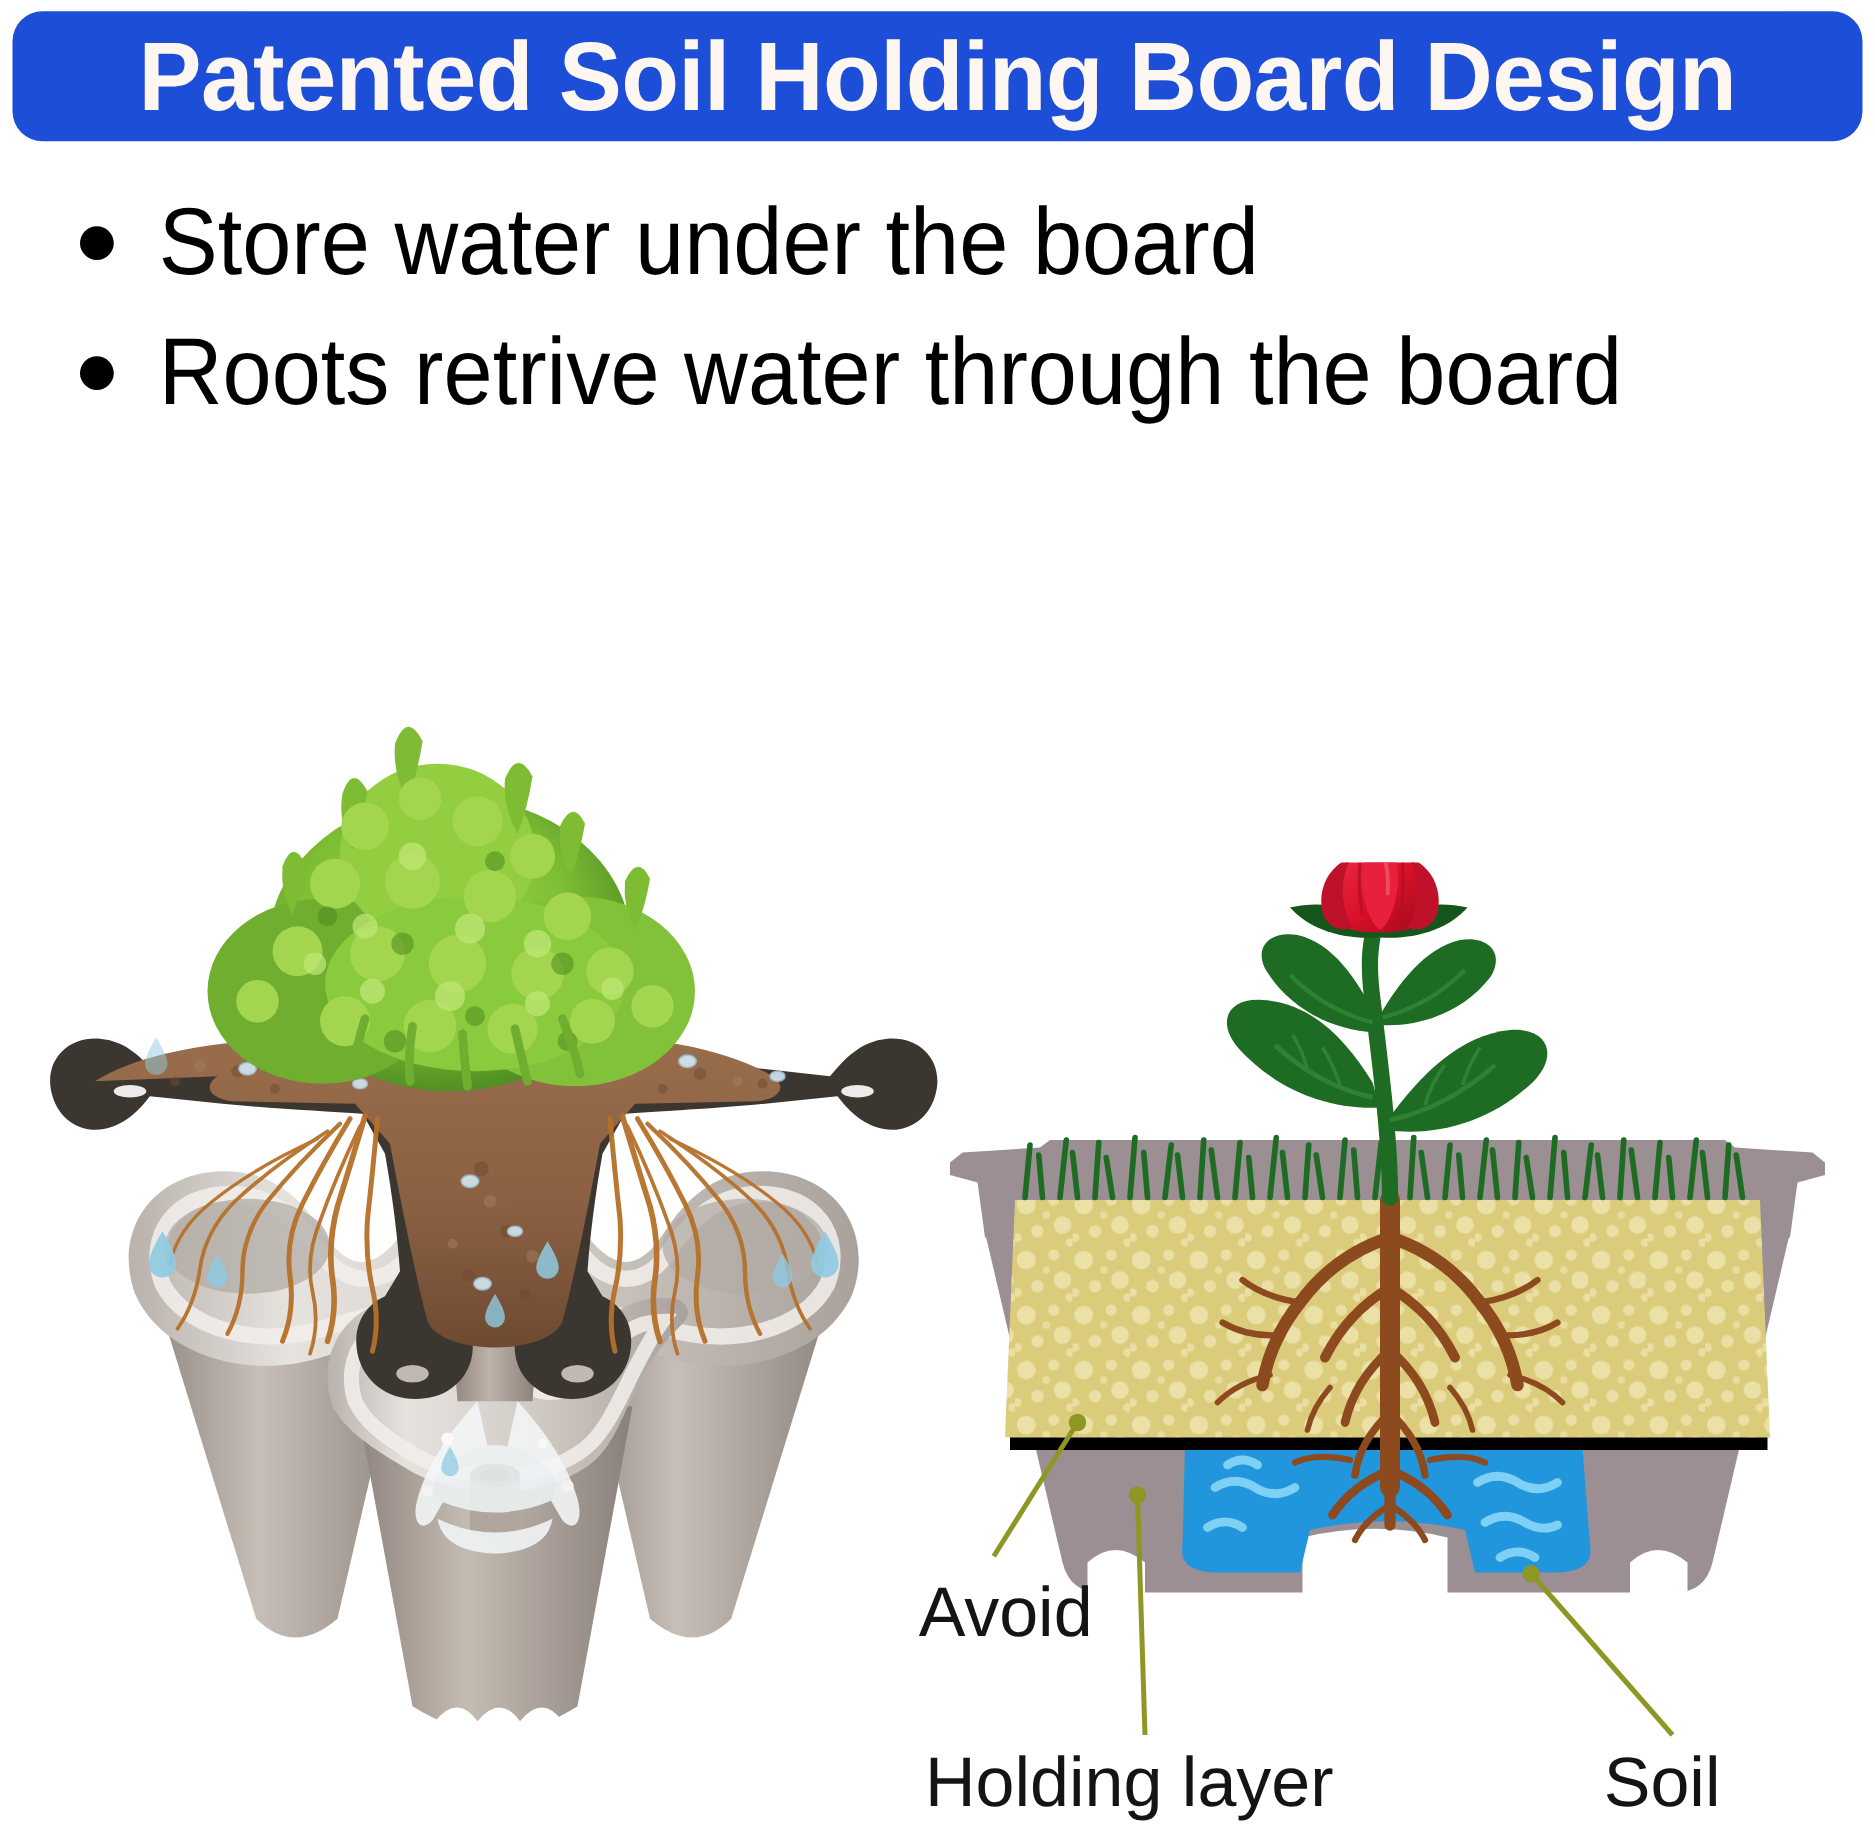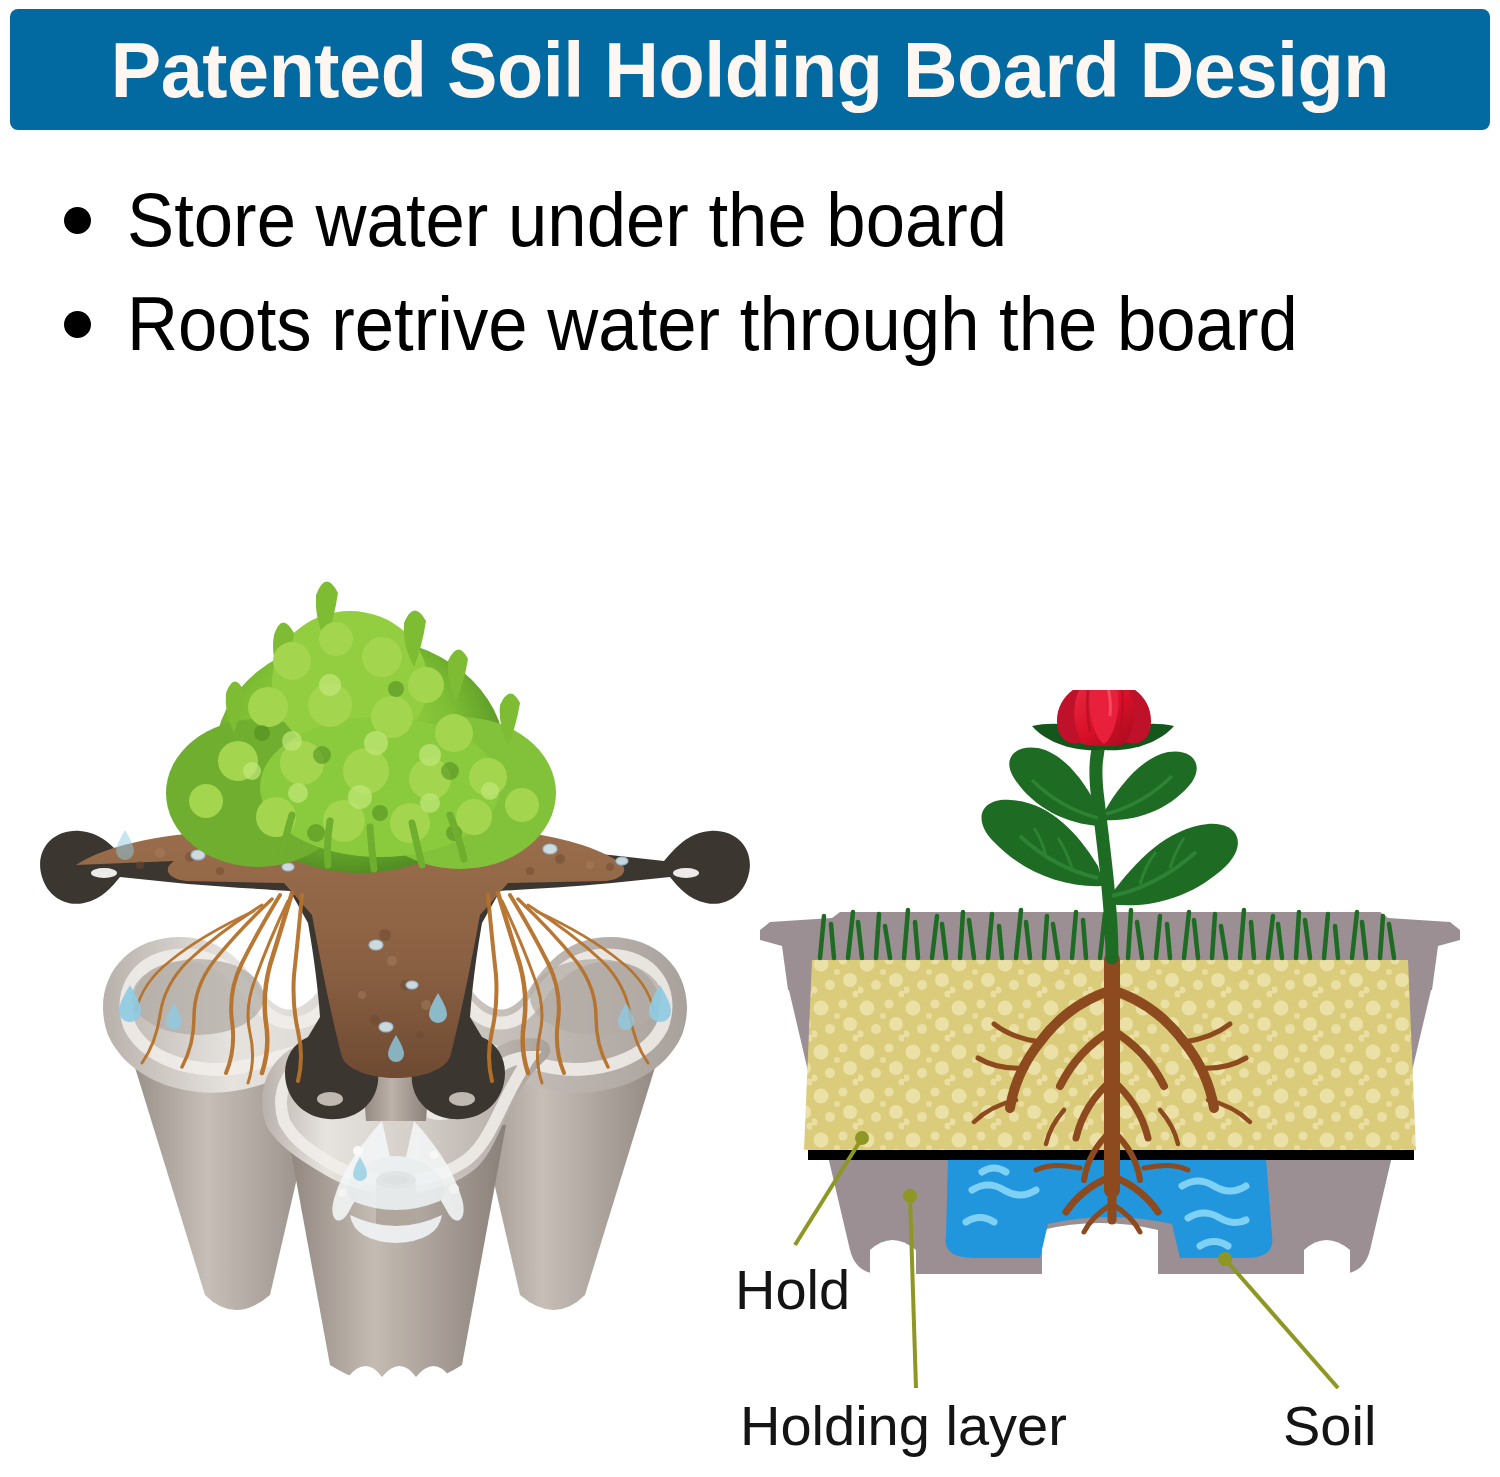--- a/index.html
+++ b/index.html
@@ -15,44 +15,44 @@
     font-family: "Liberation Sans", sans-serif;
     overflow: hidden;
   }
 
   
   #banner {
     position: absolute;
     left: 10px;
     top: 9px;
     width: 1480px;
-    height: 121px;
-    background: #0369a1;
-    border-radius: 8px;
+    height: 104px;
+    background: #1d4ed8;
+    border-radius: 24px;
     box-sizing: border-box;
     display: flex;
     align-items: center;
     justify-content: center;
   }
   #banner-title {
     color: #FDF6F1;
     font-family: "Liberation Sans Narrow", "Liberation Sans", sans-serif;
     font-weight: bold;
     font-size: 78px;
     line-height: 1;
     letter-spacing: -0.5px;
     white-space: nowrap;
     transform: scaleX(0.97);
   }
 
   
   #bullets {
     position: absolute;
     left: 50px;
-    top: 168px;
+    top: 142px;
     width: 1420px;
   }
   .bullet-row {
     position: relative;
     height: 104px;
     display: flex;
     align-items: center;
   }
   .bullet-dot {
     width: 27px;
@@ -648,17 +648,17 @@
     <line x1="795" y1="1245" x2="862" y2="1138" stroke="#8E9624" stroke-width="4"></line>
     <circle cx="862" cy="1138" r="7" fill="#8E9624"></circle>
 
     <line x1="916" y1="1388" x2="910" y2="1196" stroke="#8E9624" stroke-width="4"></line>
     <circle cx="910" cy="1196" r="7" fill="#8E9624"></circle>
 
     <line x1="1338" y1="1388" x2="1225" y2="1259" stroke="#8E9624" stroke-width="4"></line>
     <circle cx="1225" cy="1259" r="7" fill="#8E9624"></circle>
   </svg>
 
-  <div id="label-soil" class="callout-label">Hold</div>
+  <div id="label-soil" class="callout-label">Avoid</div>
   <div id="label-holding-board" class="callout-label">Holding layer</div>
   <div id="label-water" class="callout-label">Soil</div>
 
 </div>
 
 </body></html>

